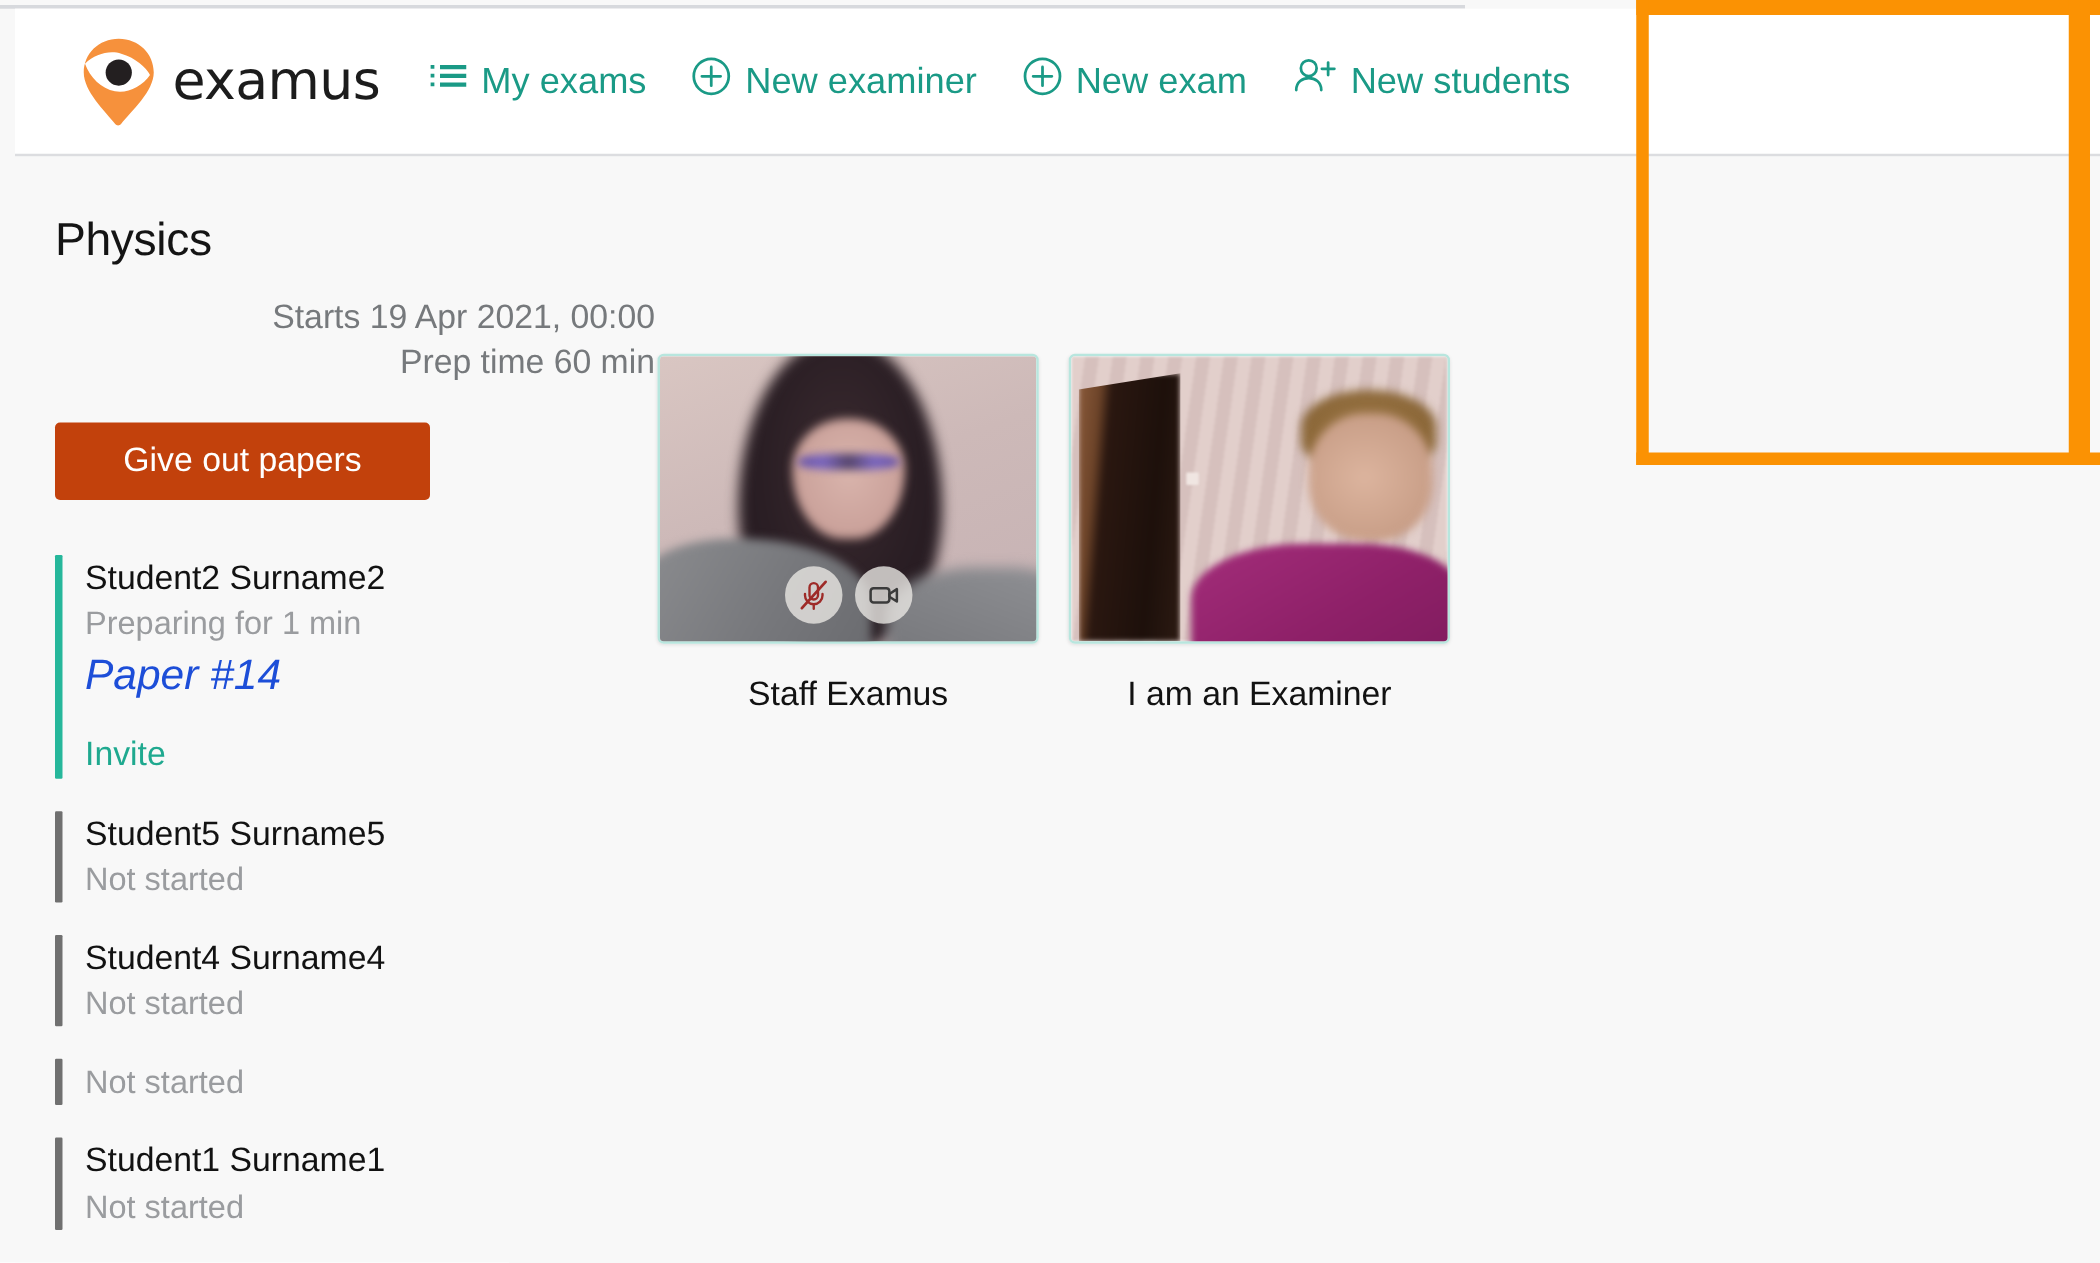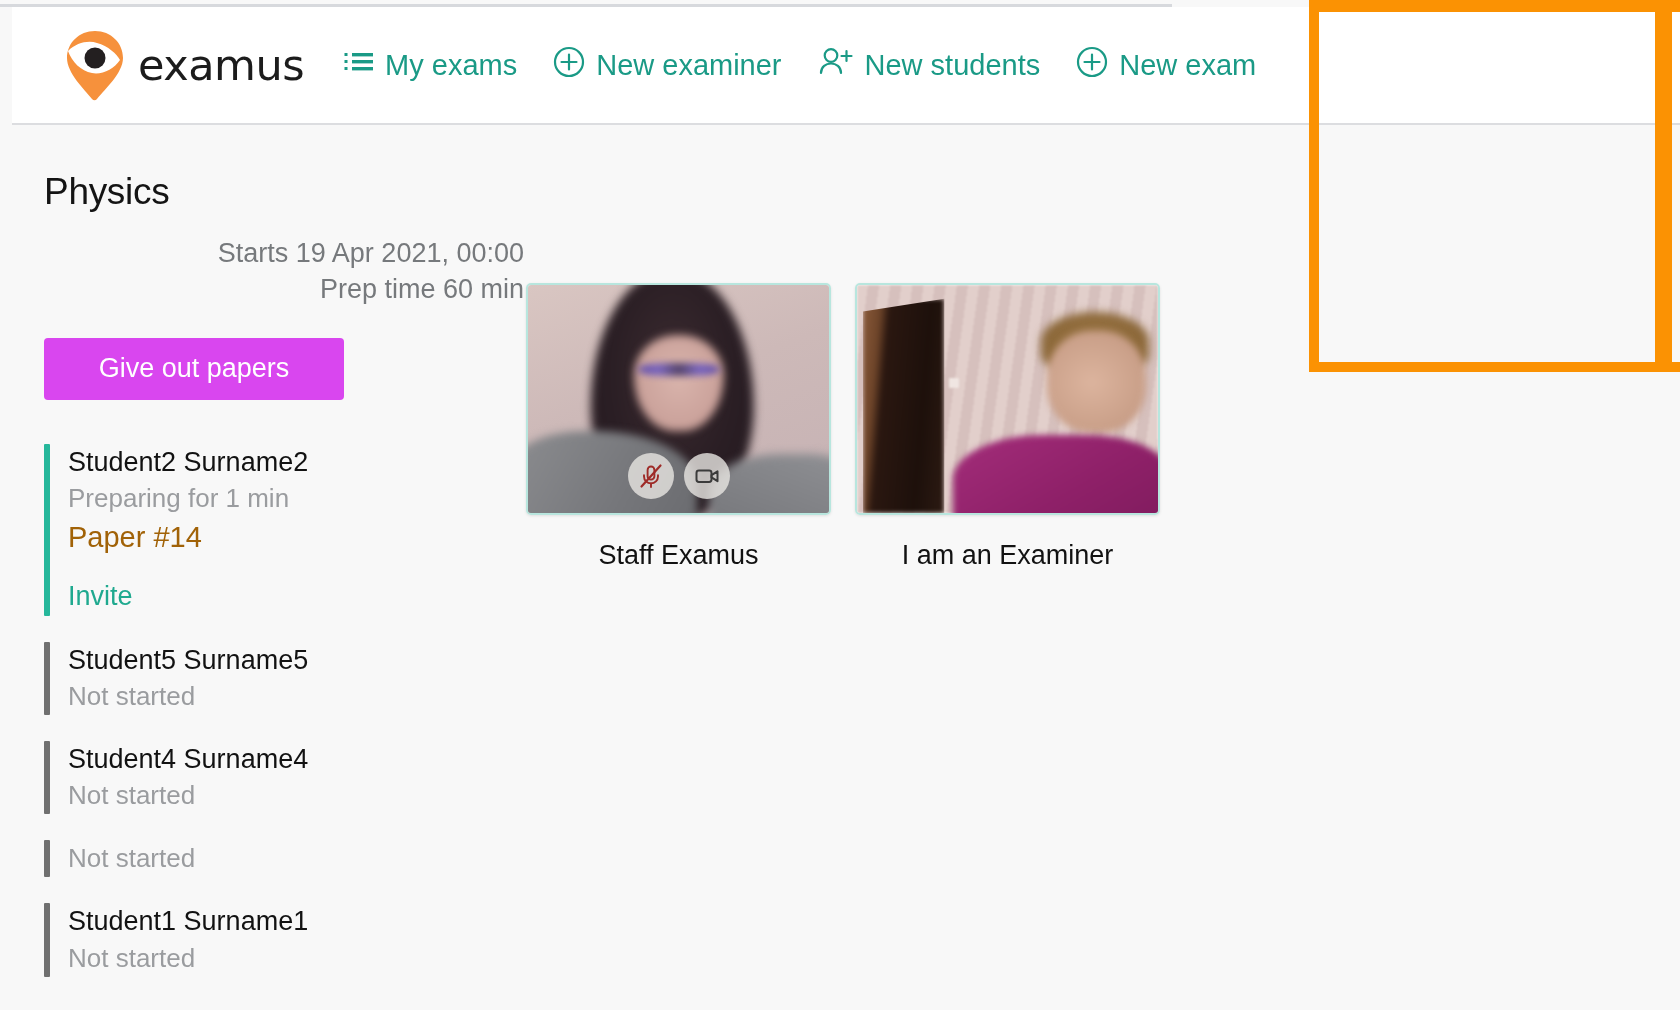--- a/index.html
+++ b/index.html
@@ -70,37 +70,37 @@
 
   
   .sidebar { width: 512px; padding: 46px 0 0 32px; }
   .exam-title { font-size: 37px; color: #141414; font-weight: 400; letter-spacing: -0.3px; }
   .exam-meta { margin-top: 22px; }
   .exam-meta div { font-size: 27px; color: #76797c; line-height: 1.35; text-align: right; }
 
   .btn-give {
     margin-top: 30px;
     width: 300px; height: 62px;
-    background: #d946ef; color: #ffffff;
+    background: #c2410c; color: #ffffff;
     border: none; border-radius: 4px;
     font-size: 27px; font-family: "Liberation Sans", sans-serif;
     cursor: pointer;
   }
 
   .student-list { margin-top: 44px; }
   .student {
     display: flex; margin-bottom: 26px; padding-left: 0;
   }
   .student .bar { width: 6px; border-radius: 1px; flex: 0 0 auto; }
   .student.active .bar { background: #26b79b; }
   .student.idle .bar { background: #707070; }
   .student .info { padding-left: 18px; }
   .student .name { font-size: 27px; color: #121212; line-height: 1.35; }
   .student .status { font-size: 26px; color: #9a9c9f; line-height: 1.42; }
-  .student .paper { font-size: 29px; color: #a16207; line-height: 1.4; }
+  .student .paper { font-size: 34px; color: #1d4ed8; line-height: 1.4; font-style: italic; }
   .student .invite {
     font-size: 27px; color: #1fa98f; line-height: 1.4; cursor: pointer;
     display: inline-block;
     margin-top: 20px;
   }
 
   
   .main { flex: 1; padding-top: 158px; padding-left: 2px; }
   .tiles { display: flex; gap: 24px; }
   .tile { width: 305px; }
@@ -239,37 +239,37 @@
             <svg width="32" height="32" viewBox="0 0 32 32">
               <circle cx="16" cy="16" r="14" fill="none" stroke="#1a9a86" stroke-width="2.2"></circle>
               <path d="M16 8.5 V23.5 M8.5 16 H23.5" stroke="#1a9a86" stroke-width="2.2" stroke-linecap="round"></path>
             </svg>
           </span>
           <span>New examiner</span>
         </a>
 
         <a class="nav-item">
           <span class="nav-icon">
+            <svg width="32" height="32" viewBox="0 0 32 32">
+              <circle cx="16" cy="16" r="14" fill="none" stroke="#1a9a86" stroke-width="2.2"></circle>
+              <path d="M16 8.5 V23.5 M8.5 16 H23.5" stroke="#1a9a86" stroke-width="2.2" stroke-linecap="round"></path>
+            </svg>
+          </span>
+          <span>New exam</span>
+        </a>
+
+        <a class="nav-item">
+          <span class="nav-icon">
             <svg width="36" height="32" viewBox="0 0 36 32">
               <circle cx="13" cy="9.5" r="6.3" fill="none" stroke="#1a9a86" stroke-width="2.2"></circle>
               <path d="M3 27 C3 20.5 8 17.5 13 17.5 C18 17.5 23 20.5 23 27" fill="none" stroke="#1a9a86" stroke-width="2.2" stroke-linecap="round"></path>
               <path d="M28.5 5 V15 M23.5 10 H33.5" stroke="#1a9a86" stroke-width="2.2" stroke-linecap="round"></path>
             </svg>
           </span>
           <span>New students</span>
-        </a>
-
-        <a class="nav-item">
-          <span class="nav-icon">
-            <svg width="32" height="32" viewBox="0 0 32 32">
-              <circle cx="16" cy="16" r="14" fill="none" stroke="#1a9a86" stroke-width="2.2"></circle>
-              <path d="M16 8.5 V23.5 M8.5 16 H23.5" stroke="#1a9a86" stroke-width="2.2" stroke-linecap="round"></path>
-            </svg>
-          </span>
-          <span>New exam</span>
         </a>
 
       </div>
     </div>
 
     <div class="body">
 
       <div class="sidebar">
 
         <div class="exam-title">Physics</div>

